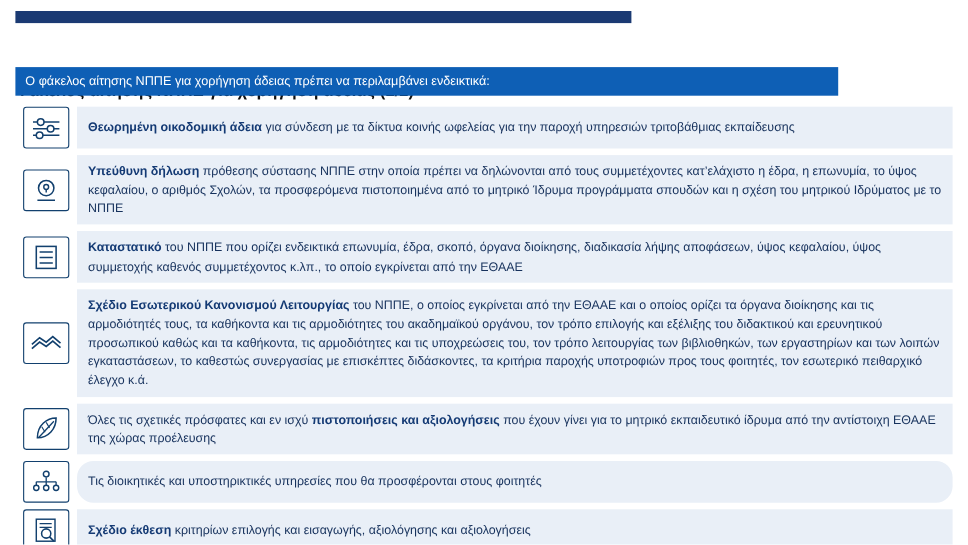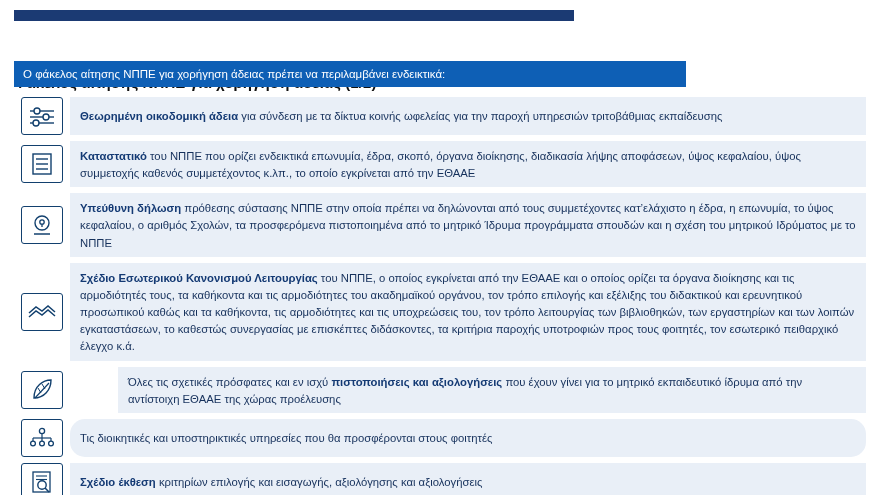--- a/index.html
+++ b/index.html
@@ -35,21 +35,21 @@
     font-size: 15px;
     font-weight: bold;
     color: #111111;
     letter-spacing: 0.1px;
     margin-top: 48px;
   }
   .subtitle-bar {
     position: absolute;
     left: 14px;
     top: 61px;
-    width: 672px;
+    width: 748px;
     height: 26px;
     background: #0e5fb5;
     display: flex;
     align-items: center;
   }
   .subtitle-bar span {
     color: #ffffff;
     font-size: 11.5px;
     padding-left: 9px;
     font-weight: normal;
@@ -98,21 +98,21 @@
     margin: 0;
   }
   .b {
     font-weight: bold;
     color: #143a74;
   }
   .r1 .text-cell { min-height: 34px; }
   .r2 .text-cell { min-height: 44px; }
   .r3 .text-cell { min-height: 62px; }
   .r4 .text-cell { min-height: 88px; }
-  .r5 .text-cell { min-height: 44px; margin-left: 48px; }
+  .r5 .text-cell { min-height: 44px; }
   .r6 .text-cell { min-height: 30px; border-radius: 15px; }
   .r7 .text-cell { min-height: 30px; }
 </style>
 </head>
 <body>
 
 <div class="slide">
 
   <div class="top-bar"></div>
 
@@ -135,49 +135,49 @@
             <circle cx="18" cy="13" r="3" fill="#ffffff" stroke="#12406e" stroke-width="1.4"></circle>
             <circle cx="8" cy="19" r="3" fill="#ffffff" stroke="#12406e" stroke-width="1.4"></circle>
           </svg>
         </div>
       </div>
       <div class="text-cell">
         <p><span class="b">Θεωρημένη οικοδομική άδεια</span><span> για σύνδεση με τα δίκτυα κοινής ωφελείας για την παροχή υπηρεσιών τριτοβάθμιας εκπαίδευσης</span></p>
       </div>
     </div>
 
+    <div class="row r3">
+      <div class="icon-cell">
+        <div class="icon-box">
+          <svg width="26" height="26" viewBox="0 0 26 26">
+            <circle cx="13" cy="11" r="7" fill="none" stroke="#12406e" stroke-width="1.4"></circle>
+            <circle cx="13" cy="10" r="2.2" fill="none" stroke="#12406e" stroke-width="1.3"></circle>
+            <line x1="13" y1="12" x2="13" y2="15" stroke="#12406e" stroke-width="1.3"></line>
+            <line x1="5" y1="22" x2="21" y2="22" stroke="#12406e" stroke-width="1.5"></line>
+          </svg>
+        </div>
+      </div>
+      <div class="text-cell">
+        <p><span class="b">Υπεύθυνη δήλωση</span><span> πρόθεσης σύστασης ΝΠΠΕ στην οποία πρέπει να δηλώνονται από τους συμμετέχοντες  κατ’ελάχιστο η έδρα, η επωνυμία, το ύψος κεφαλαίου, ο αριθμός Σχολών, τα προσφερόμενα πιστοποιημένα από το μητρικό Ίδρυμα προγράμματα σπουδών και η σχέση του μητρικού Ιδρύματος με το ΝΠΠΕ</span></p>
+      </div>
+    </div>
+
     <div class="row r2">
       <div class="icon-cell">
         <div class="icon-box">
           <svg width="26" height="24" viewBox="0 0 26 24">
             <rect x="4" y="2" width="18" height="20" fill="none" stroke="#12406e" stroke-width="1.4"></rect>
             <line x1="7" y1="7" x2="19" y2="7" stroke="#12406e" stroke-width="1.4"></line>
             <line x1="7" y1="12" x2="19" y2="12" stroke="#12406e" stroke-width="1.4"></line>
             <line x1="7" y1="17" x2="19" y2="17" stroke="#12406e" stroke-width="1.4"></line>
           </svg>
         </div>
       </div>
       <div class="text-cell">
         <p><span class="b">Καταστατικό</span><span> του ΝΠΠΕ που ορίζει ενδεικτικά επωνυμία, έδρα, σκοπό, όργανα διοίκησης, διαδικασία λήψης αποφάσεων, ύψος κεφαλαίου, ύψος συμμετοχής καθενός συμμετέχοντος κ.λπ., το οποίο εγκρίνεται από την ΕΘΑΑΕ</span></p>
-      </div>
-    </div>
-
-    <div class="row r3">
-      <div class="icon-cell">
-        <div class="icon-box">
-          <svg width="26" height="26" viewBox="0 0 26 26">
-            <circle cx="13" cy="11" r="7" fill="none" stroke="#12406e" stroke-width="1.4"></circle>
-            <circle cx="13" cy="10" r="2.2" fill="none" stroke="#12406e" stroke-width="1.3"></circle>
-            <line x1="13" y1="12" x2="13" y2="15" stroke="#12406e" stroke-width="1.3"></line>
-            <line x1="5" y1="22" x2="21" y2="22" stroke="#12406e" stroke-width="1.5"></line>
-          </svg>
-        </div>
-      </div>
-      <div class="text-cell">
-        <p><span class="b">Υπεύθυνη δήλωση</span><span> πρόθεσης σύστασης ΝΠΠΕ στην οποία πρέπει να δηλώνονται από τους συμμετέχοντες  κατ’ελάχιστο η έδρα, η επωνυμία, το ύψος κεφαλαίου, ο αριθμός Σχολών, τα προσφερόμενα πιστοποιημένα από το μητρικό Ίδρυμα προγράμματα σπουδών και η σχέση του μητρικού Ιδρύματος με το ΝΠΠΕ</span></p>
       </div>
     </div>
 
     <div class="row r4">
       <div class="icon-cell">
         <div class="icon-box">
           <svg width="30" height="20" viewBox="0 0 30 20">
             <path d="M2 11 L9 5 L15 9 L21 4 L28 10" fill="none" stroke="#12406e" stroke-width="1.5"></path>
             <path d="M2 15 L9 9 L15 13 L21 8 L28 14" fill="none" stroke="#12406e" stroke-width="1.5"></path>
           </svg>

